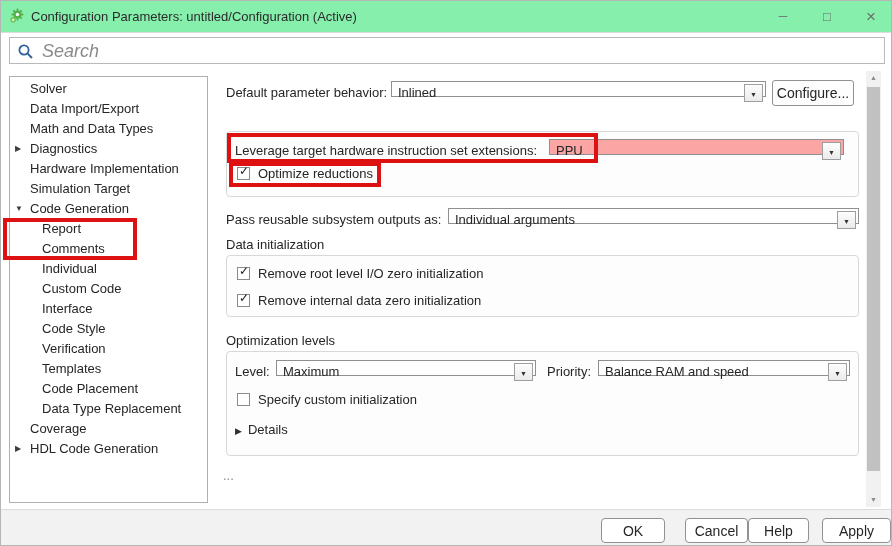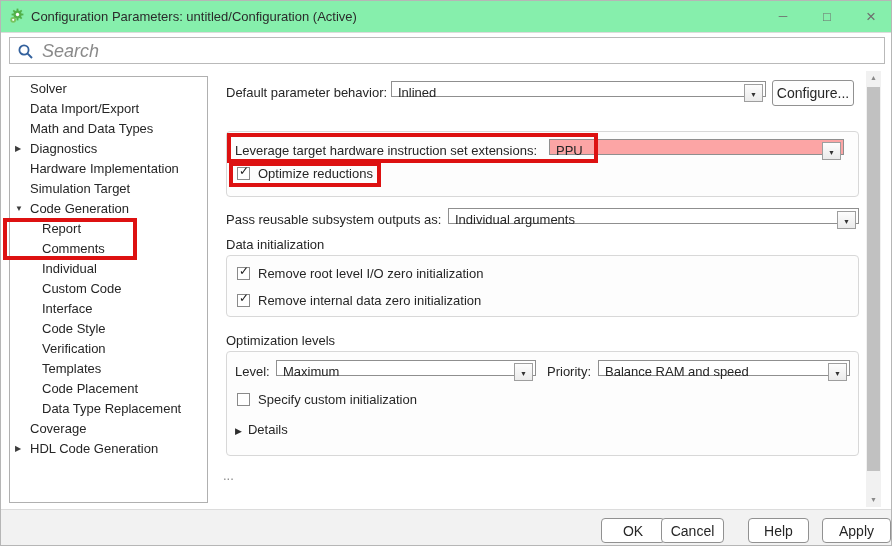--- a/index.html
+++ b/index.html
@@ -176,21 +176,21 @@
   <span class="ellipsis" style="left:222px;top:468px">...</span>
 
   <div class="scroll">
     <div class="sarrow up">▲</div>
     <div class="sthumb"></div>
     <div class="sarrow down">▼</div>
   </div>
 
   <div class="footer"></div>
   <button class="btn footer-btn" style="left:600px;top:517px;width:64px;height:25px">OK</button>
-  <button class="btn footer-btn" style="left:660px;top:517px;width:63px;height:25px">Cancel</button>
+  <button class="btn footer-btn" style="left:684px;top:517px;width:63px;height:25px">Cancel</button>
   <button class="btn footer-btn" style="left:747px;top:517px;width:61px;height:25px">Help</button>
   <button class="btn footer-btn" style="left:821px;top:517px;width:69px;height:25px">Apply</button>
 
   <div class="anno" style="left:2px;top:217px;width:134px;height:42px"></div>
   <div class="anno" style="left:226px;top:132px;width:371px;height:30px"></div>
   <div class="anno" style="left:228px;top:161px;width:152px;height:25px"></div>
 
 </div>
 
 </body></html>

